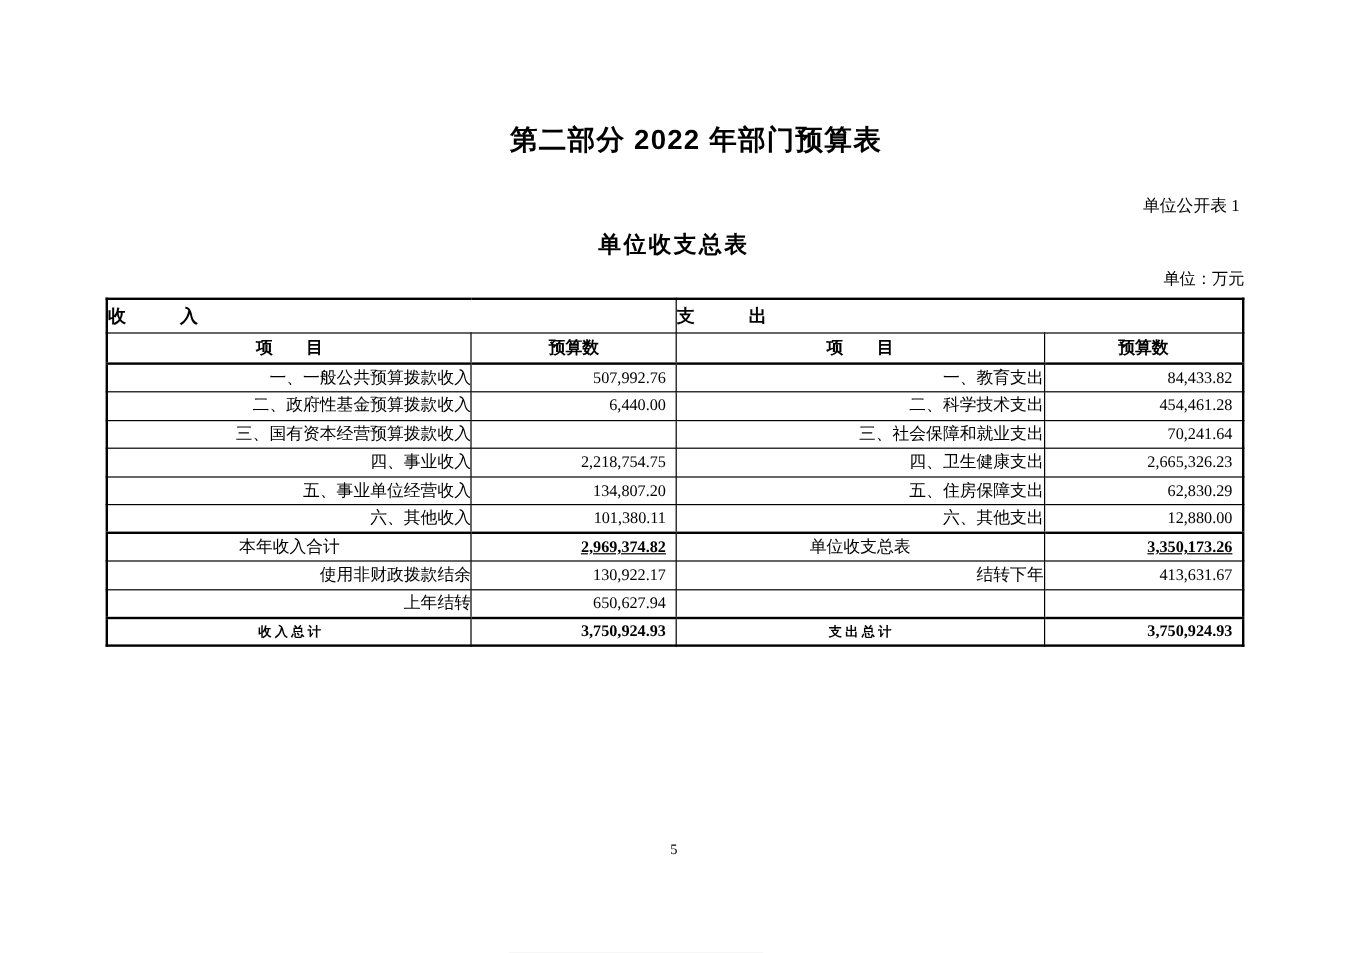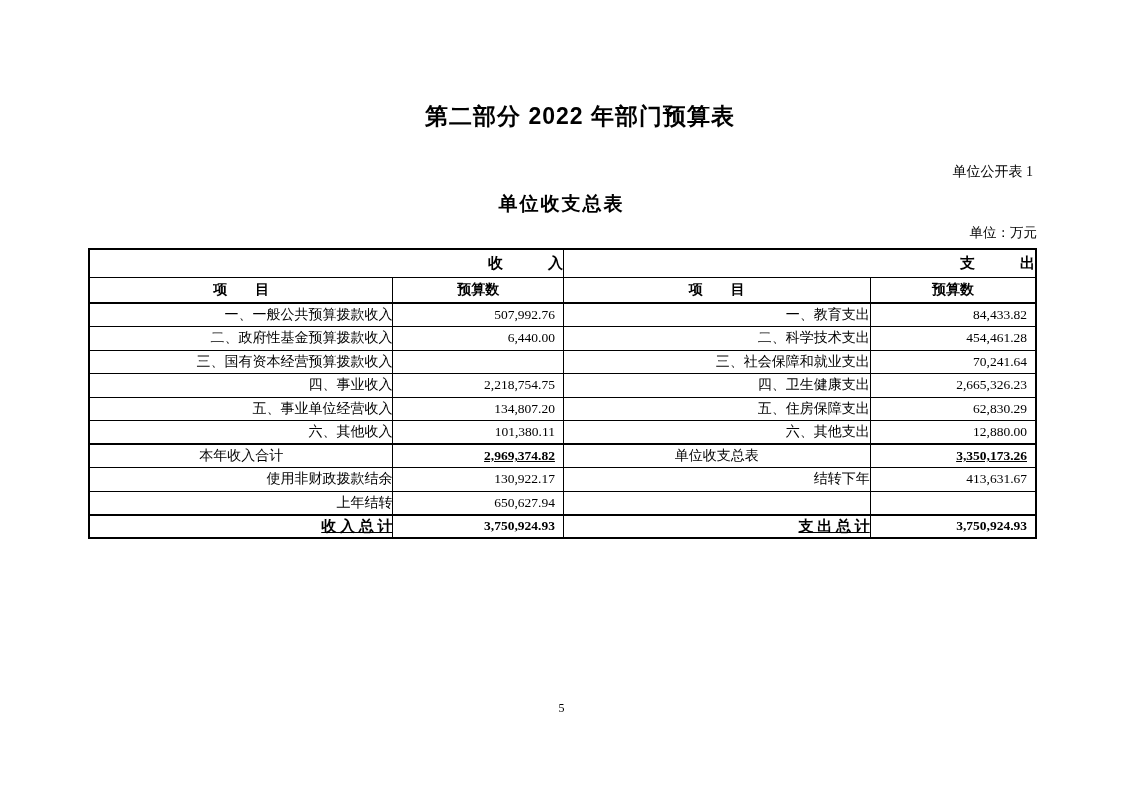--- a/index.html
+++ b/index.html
@@ -61,39 +61,39 @@
   .budget-table th, .budget-table td {
     border: 1px solid #000;
     vertical-align: middle;
     overflow: hidden;
     white-space: nowrap;
   }
   .budget-table thead tr.section-row th {
     height: 28px;
     font-size: 15px;
     font-weight: bold;
-    text-align: right;
+    text-align: left;
   }
   .budget-table thead tr.column-row th {
     height: 26px;
     font-size: 14px;
     font-weight: bold;
     text-align: center;
     border-bottom: 2px solid #000;
     margin-left: 31px;
   }
   .budget-table tbody tr { height: 23.5px; }
   .budget-table tbody td { font-size: 14px; }
   .budget-table td.item { text-align: right; padding-left: 22px; }
   .budget-table td.value { text-align: right; padding-right: 8px; font-size: 13.5px; }
   .budget-table tr.subtotal-row td { border-top: 2px solid #000; }
   .budget-table tr.subtotal-row td.item { text-align: center; padding-left: 0; }
   .budget-table tr.subtotal-row td.value { font-weight: bold; text-decoration: underline; }
   .budget-table tr.total-row td { border-top: 2px solid #000; font-weight: bold; }
-  .budget-table tr.total-row td.item { text-align: right; padding-left: 0; font-size: 15px; text-decoration: underline; }
+  .budget-table tr.total-row td.item { text-align: center; padding-left: 0; font-size: 11px; }
   .page-number {
     position: absolute;
     top: 701px;
     left: 0;
     width: 100%;
     text-align: center;
     font-size: 12px;
   }
 </style>
 </head>

